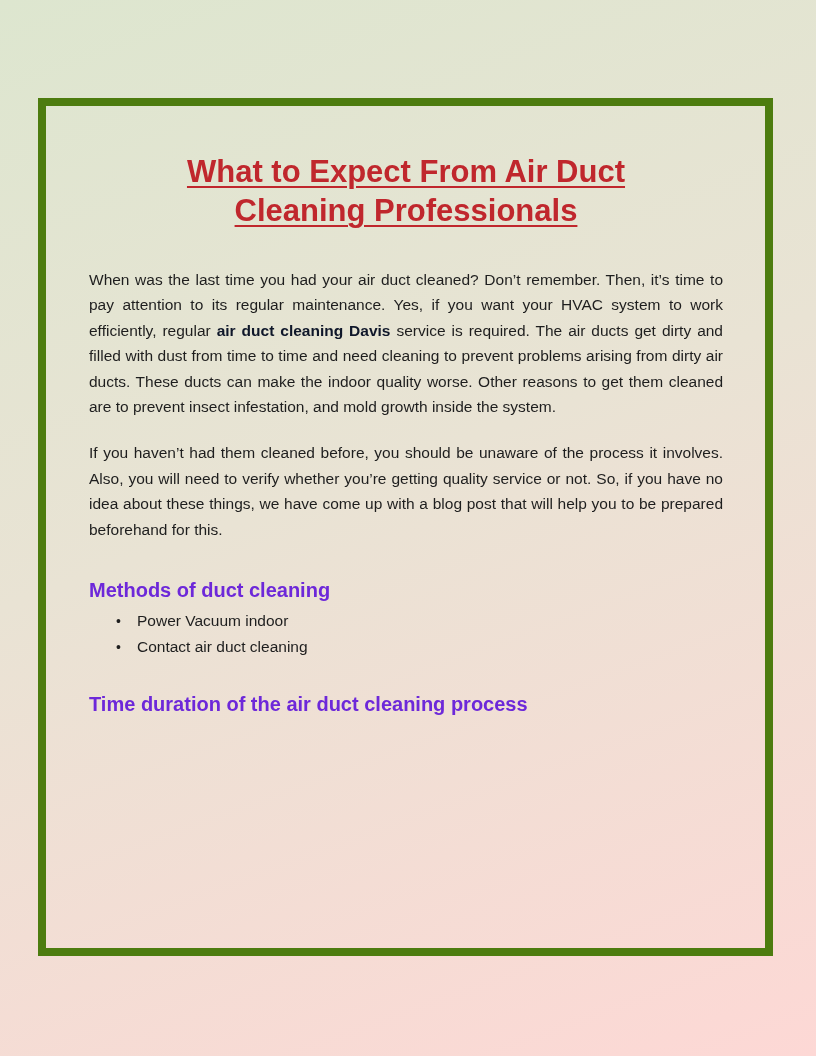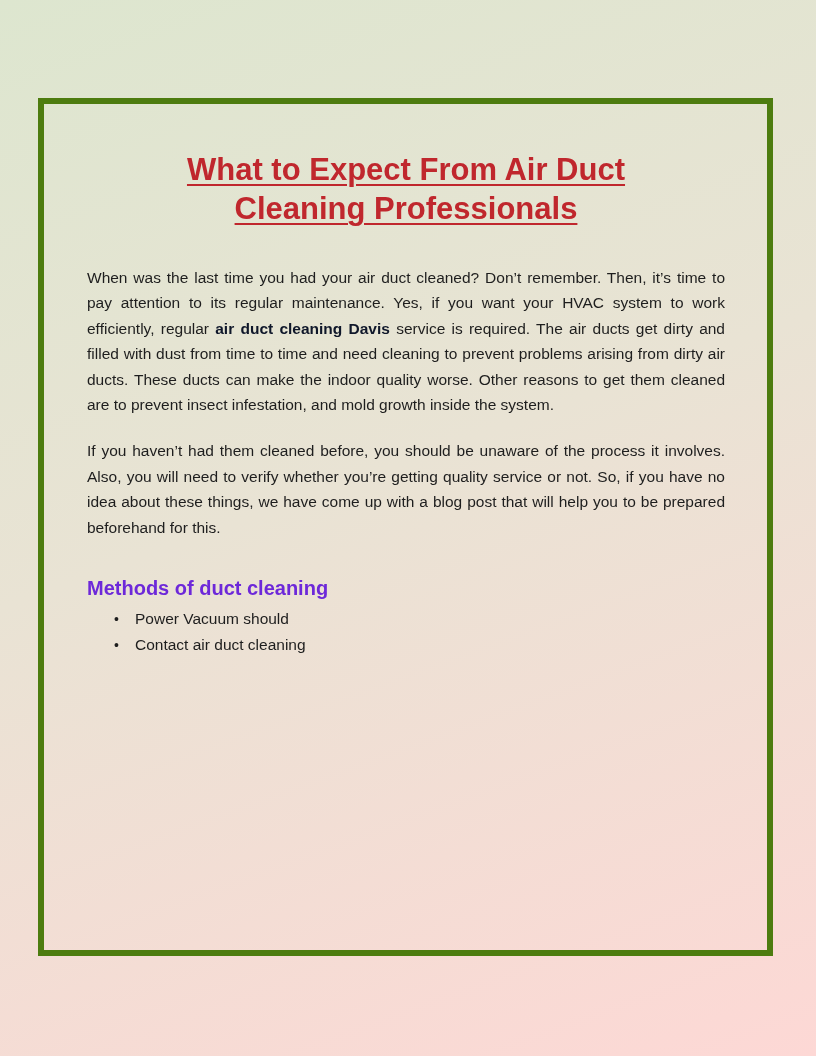--- a/index.html
+++ b/index.html
@@ -14,21 +14,21 @@
     font-family: "Liberation Sans", sans-serif;
     color: #1e1e1e;
     overflow: hidden;
   }
   .frame {
     position: absolute;
     left: 38px;
     top: 98px;
     width: 735px;
     height: 858px;
-    border: 6px solid #4d7c0f;
+    border: 8px solid #4d7c0f;
     box-sizing: border-box;
   }
   .content {
     padding: 46px 42px 0 43px;
   }
   .doc-title {
     font-size: 31px;
     font-weight: 700;
     line-height: 39px;
     color: #c0272d;
@@ -103,22 +103,23 @@
     <h1 class="doc-title">What to Expect From Air Duct Cleaning Professionals</h1>
 
     <p class="para intro"><span>When was the last time you had your air duct cleaned? Don’t remember. Then, it’s time to pay attention to its regular maintenance. Yes, if you want your HVAC system to work efficiently, regular </span><span class="accent">air duct cleaning Davis</span><span> service is required. The air ducts get dirty and filled with dust from time to time and need cleaning to prevent problems arising from dirty air ducts. These ducts can make the indoor quality worse. Other reasons to get them cleaned are to prevent insect infestation, and mold growth inside the system.</span></p>
 
     <p class="para second">If you haven’t had them cleaned before, you should be unaware of the process it involves. Also, you will need to verify whether you’re getting quality service or not. So, if you have no idea about these things, we have come up with a blog post that will help you to be prepared beforehand for this.</p>
 
 
     <div class="section first">
       <h2 class="section-heading">Methods of duct cleaning</h2>
       <ul class="bullet-list">
-        <li>Power Vacuum should</li>
+        <li>Power Vacuum indoor</li>
         <li>Contact air duct cleaning</li>
       </ul>
     </div>
 
     <div class="section">
+      <h2 class="section-heading">Time duration of the air duct cleaning process</h2>
     </div>
 
   </div>
 </div>
 
 </body></html>

